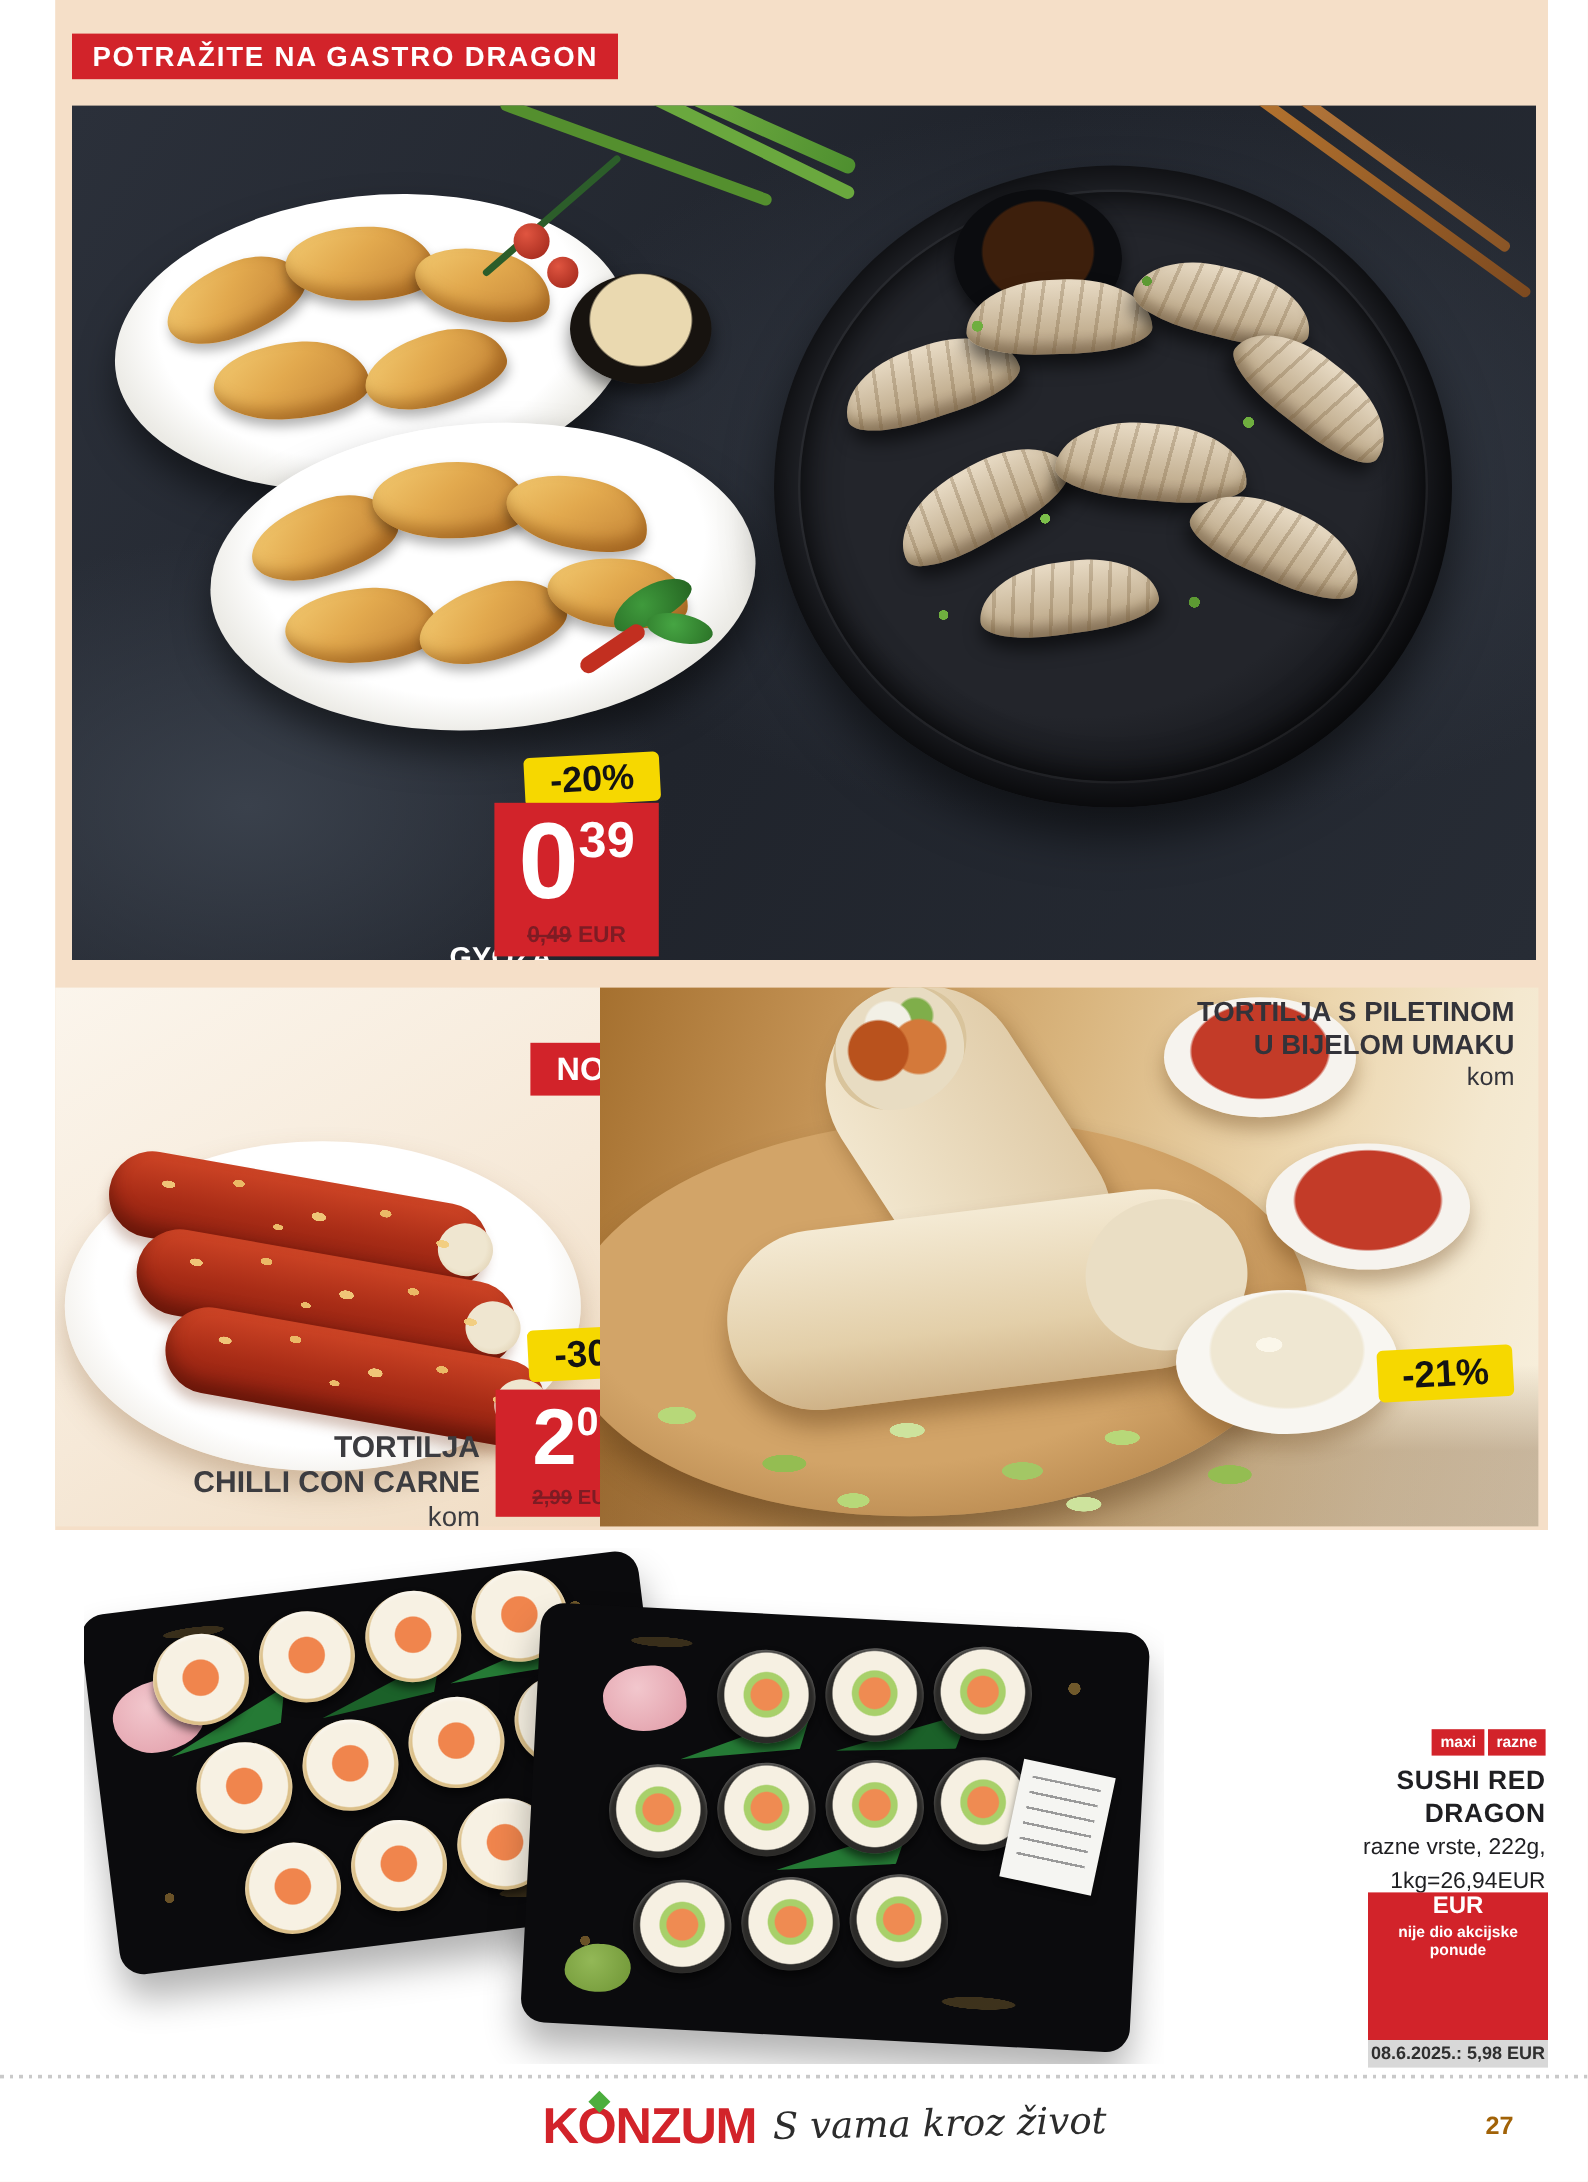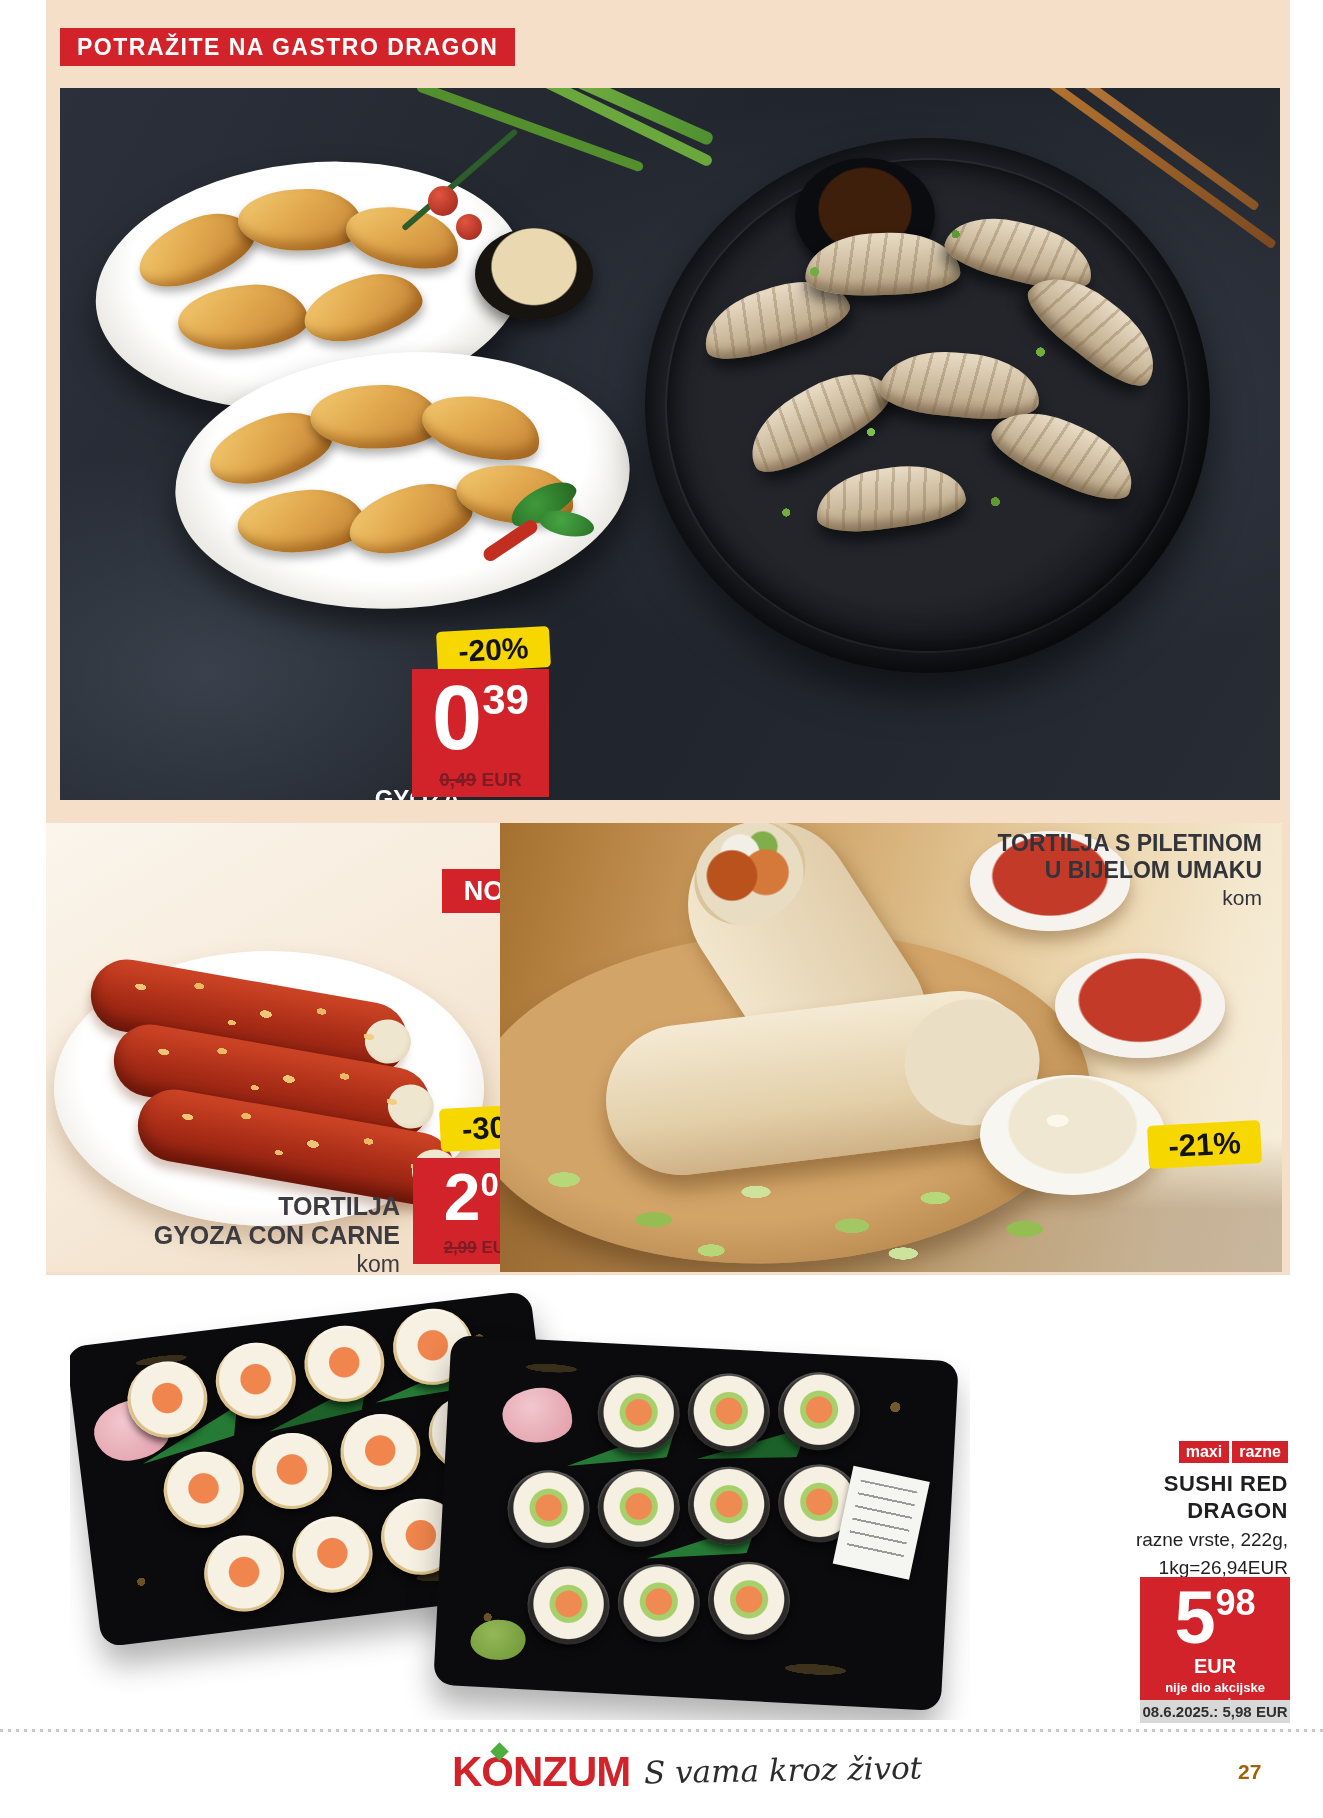--- a/index.html
+++ b/index.html
@@ -162,21 +162,21 @@
   .t-disc{left:440px;top:1106px;width:116px;height:43px;font-size:31px;line-height:43px;}
   .t-box{left:413px;top:1158px;width:135px;height:106px;}
   .t-box .pr{margin-top:6px;} .t-box .int{font-size:66px;} .t-box .dec{font-size:33px;top:4px;} .t-box .old{font-size:17px;}
   .w-disc{left:1148px;top:1123px;width:113px;height:43px;font-size:31px;line-height:43px;}
   .w-box{left:1119px;top:1153px;width:144px;height:95px;}
   .w-box .pr{margin-top:5px;} .w-box .int{font-size:60px;} .w-box .dec{font-size:31px;top:3px;} .w-box .old{font-size:17px;}
 
   
   .sushi-info{position:absolute;left:990px;top:1441px;width:298px;text-align:right;color:#1f1f22;}
   .store-badges{display:flex;justify-content:flex-end;gap:3px;margin-bottom:7px;}
-  .store-badges span{background:#d2232a;color:#fff;font-weight:bold;font-size:16px;line-height:22px;padding:0 7px;}
+  .store-badges span{background:#d2232a;color:#fff;font-weight:bold;font-size:13px;line-height:22px;padding:0 7px;}
   .sushi-name{font-weight:bold;font-size:22px;line-height:27px;letter-spacing:.5px;}
   .sushi-desc{font-size:19px;line-height:25px;margin-top:3px;}
   .s-box{position:absolute;left:1140px;top:1577px;width:150px;height:123px;background:#d2232a;color:#fff;
          text-align:center;}
   .s-box .pr{line-height:1;font-weight:bold;margin-top:4px;}
   .s-box .int{font-size:74px;letter-spacing:-2px;} .s-box .dec{font-size:36px;vertical-align:top;position:relative;top:4px;margin-left:2px;font-weight:bold;}
   .s-box .cur{font-weight:bold;font-size:20px;line-height:20px;margin-top:1px;}
   .s-box .note{font-weight:bold;font-size:13px;line-height:15px;margin-top:4px;}
   .s-strip{position:absolute;left:1140px;top:1700px;width:150px;height:23px;background:#d8d8d8;
            color:#2f2f2f;font-weight:bold;font-size:15px;line-height:23px;text-align:center;}
@@ -262,21 +262,21 @@
     <div class="tort-plate abs">
       <i class="roll" style="left:35px;top:30px;"></i>
       <i class="roll" style="left:58px;top:95px;"></i>
       <i class="roll" style="left:82px;top:160px;"></i>
     </div>
   </div>
   <div class="novo" style="left:442px;top:869px;width:132px;height:44px;font-size:27px;line-height:44px;">NOVO!</div>
 
   <div class="pname dark t-name">
     <div>TORTILJA</div>
-    <div>GYOZA CON CARNE</div>
+    <div>CHILLI CON CARNE</div>
     <div class="unit">kom</div>
   </div>
   <div class="disc t-disc">-30%</div>
   <div class="pricebox t-box">
     <div class="pr"><span class="int">2</span><span class="dec">09</span></div>
     <div class="old"><s>2,99</s> <span>EUR</span></div>
   </div>
 
   <div class="scene wrap-scene">
     <i class="board"></i>
@@ -336,21 +336,20 @@
     <div class="store-badges">
       <span>maxi</span>
         <span>razne</span>
     </div>
     <div class="sushi-name">SUSHI RED</div>
     <div class="sushi-name">DRAGON</div>
     <div class="sushi-desc">razne vrste, 222g,</div>
     <div class="sushi-desc">1kg=26,94EUR</div>
   </div>
   <div class="s-box">
-    <div class="pr"><span class="int">5</span><span class="dec">98</span></div>
     <div class="cur">EUR</div>
     <div class="note">nije dio akcijske ponude</div>
   </div>
   <div class="s-strip">08.6.2025.: 5,98 EUR</div>
 
   <div class="dotline"></div>
   <div class="logo">
     <span class="word">KONZUM</span>
     <i class="diamond"></i>
   </div>

